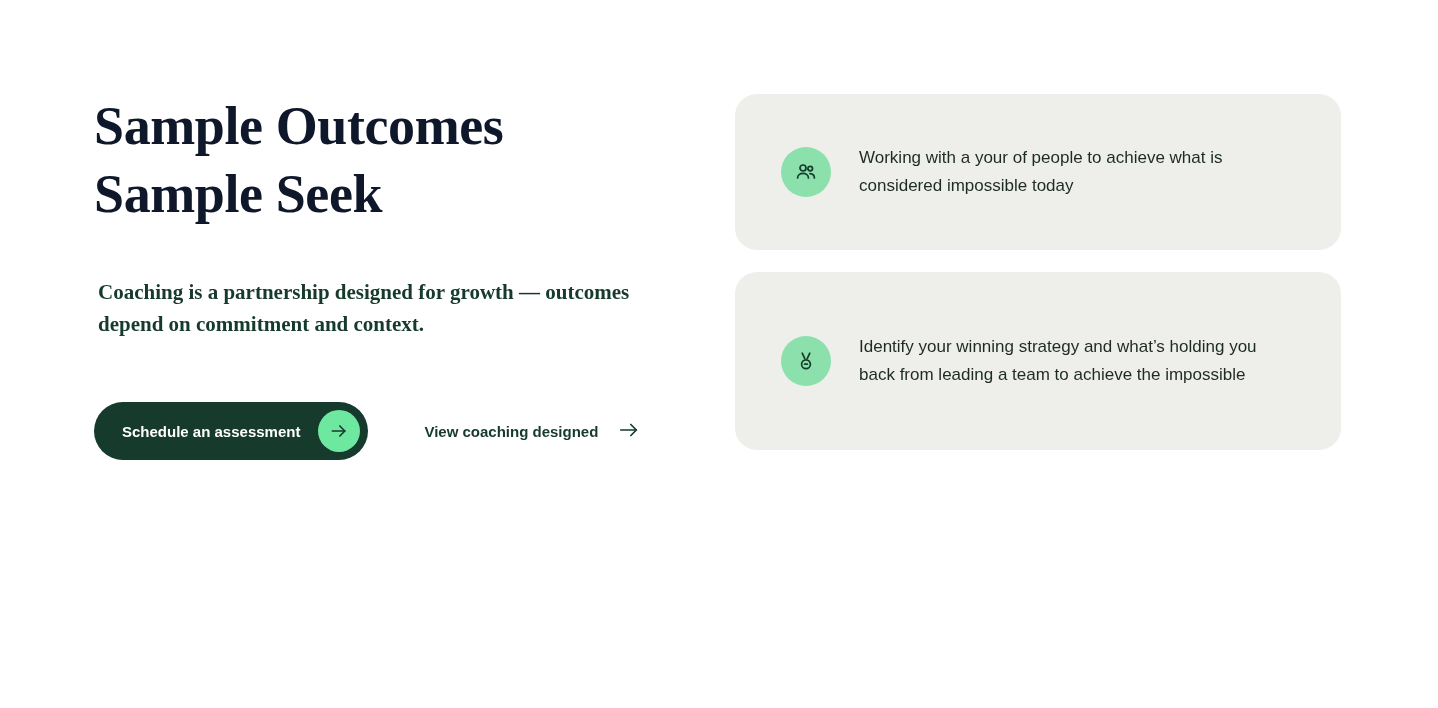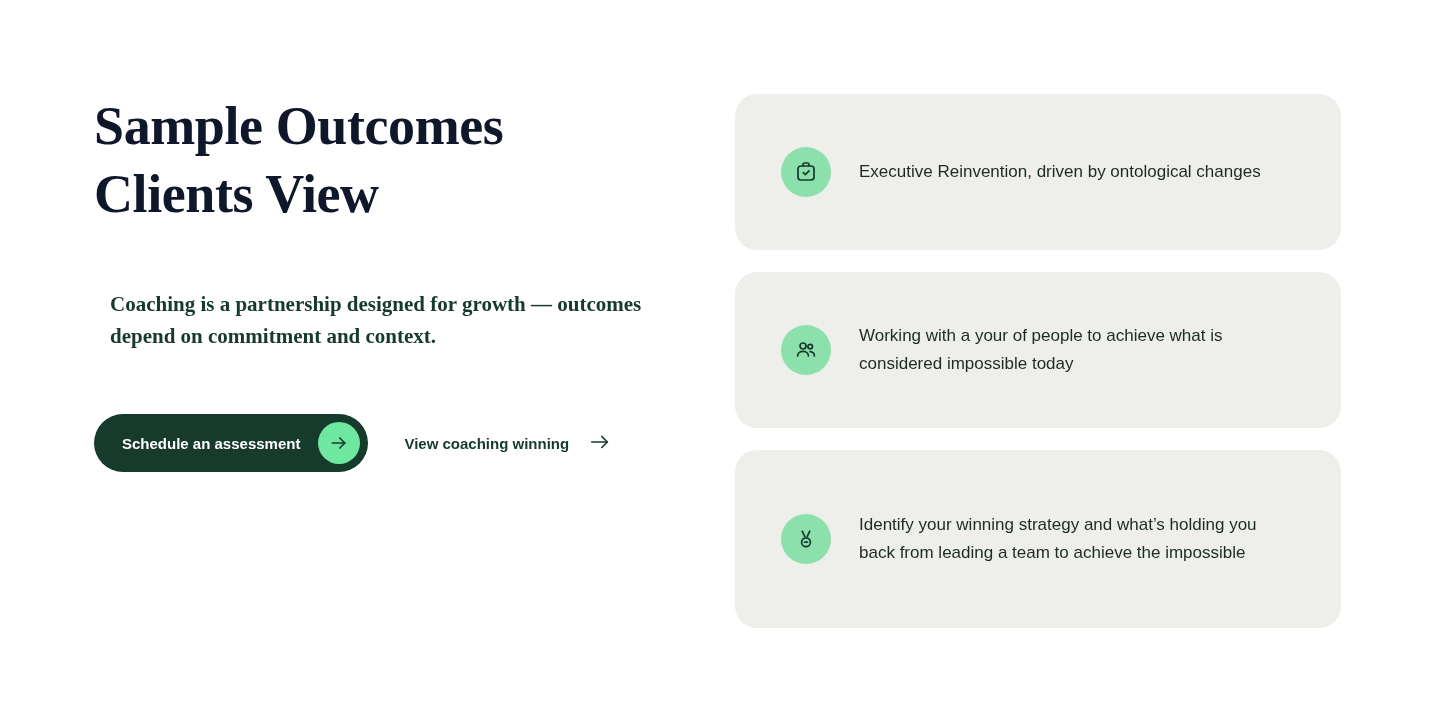--- a/index.html
+++ b/index.html
@@ -35,29 +35,30 @@
     letter-spacing: -0.4px;
     color: #0f172a;
     margin: 0;
   }
   .subhead {
     font-family: "Liberation Serif", serif;
     font-weight: 700;
     font-size: 21px;
     line-height: 32px;
     color: #163a2b;
-    margin: 16px;
+    margin: 4px;
     padding-top: 44px;
     max-width: 550px;
   }
 
   .cta-row {
     display: flex;
     align-items: center;
     margin-top: 62px;
+    gap: 20px;
   }
   .primary-cta {
     display: inline-flex;
     align-items: center;
     gap: 18px;
     background: #163a2b;
     color: #ffffff;
     border: none;
     border-radius: 40px;
     height: 58px;
@@ -133,62 +134,52 @@
 </style>
 </head>
 <body>
 
 <div class="page">
 
   <div class="left-col">
 
     <h1 class="headline">
       <span>Sample Outcomes</span><br>
-      <span>Clients View</span>
+      <span>Sample Seek</span>
     </h1>
 
     <p class="subhead">Coaching is a partnership designed for growth — outcomes depend on commitment and context.</p>
 
     <div class="cta-row">
 
       <button class="primary-cta">
         <span class="cta-label">Schedule an assessment</span>
         <span class="cta-circle">
           <svg width="20" height="20" viewBox="0 0 24 24" fill="none" stroke="#163a2b" stroke-width="2" stroke-linecap="round" stroke-linejoin="round">
             <line x1="4" y1="12" x2="19" y2="12"></line>
             <polyline points="13 6 19 12 13 18"></polyline>
           </svg>
         </span>
       </button>
 
       <button class="secondary-cta">
-        <span>View coaching winning</span>
+        <span>View coaching designed</span>
         <span>
           <svg width="22" height="22" viewBox="0 0 24 24" fill="none" stroke="#163a2b" stroke-width="1.8" stroke-linecap="round" stroke-linejoin="round">
             <line x1="3" y1="12" x2="20" y2="12"></line>
             <polyline points="14 6 20 12 14 18"></polyline>
           </svg>
         </span>
       </button>
 
     </div>
   </div>
 
   <div class="right-col">
 
-    <div class="outcome-card card-1">
-      <span class="card-icon">
-        <svg width="24" height="24" viewBox="0 0 24 24" fill="none" stroke="#163a2b" stroke-width="1.7" stroke-linecap="round" stroke-linejoin="round">
-          <rect x="4" y="6" width="16" height="14" rx="3"></rect>
-          <path d="M9 6V4.6A1.6 1.6 0 0 1 10.6 3h2.8A1.6 1.6 0 0 1 15 4.6V6"></path>
-          <polyline points="9.3 12.6 11.3 14.6 15 10.9"></polyline>
-        </svg>
-      </span>
-      <span class="card-text">Executive Reinvention, driven by ontological changes</span>
-    </div>
 
     <div class="outcome-card card-2">
       <span class="card-icon">
         <svg width="24" height="24" viewBox="0 0 24 24" fill="none" stroke="#163a2b" stroke-width="1.7" stroke-linecap="round" stroke-linejoin="round">
           <circle cx="9" cy="8" r="3"></circle>
           <circle cx="16.2" cy="8.6" r="2.3"></circle>
           <path d="M3.6 18c0-2.8 2.4-4.6 5.4-4.6s5.4 1.8 5.4 4.6"></path>
           <path d="M16 13.6c2.4.2 4.4 1.8 4.4 4.4"></path>
         </svg>
       </span>

